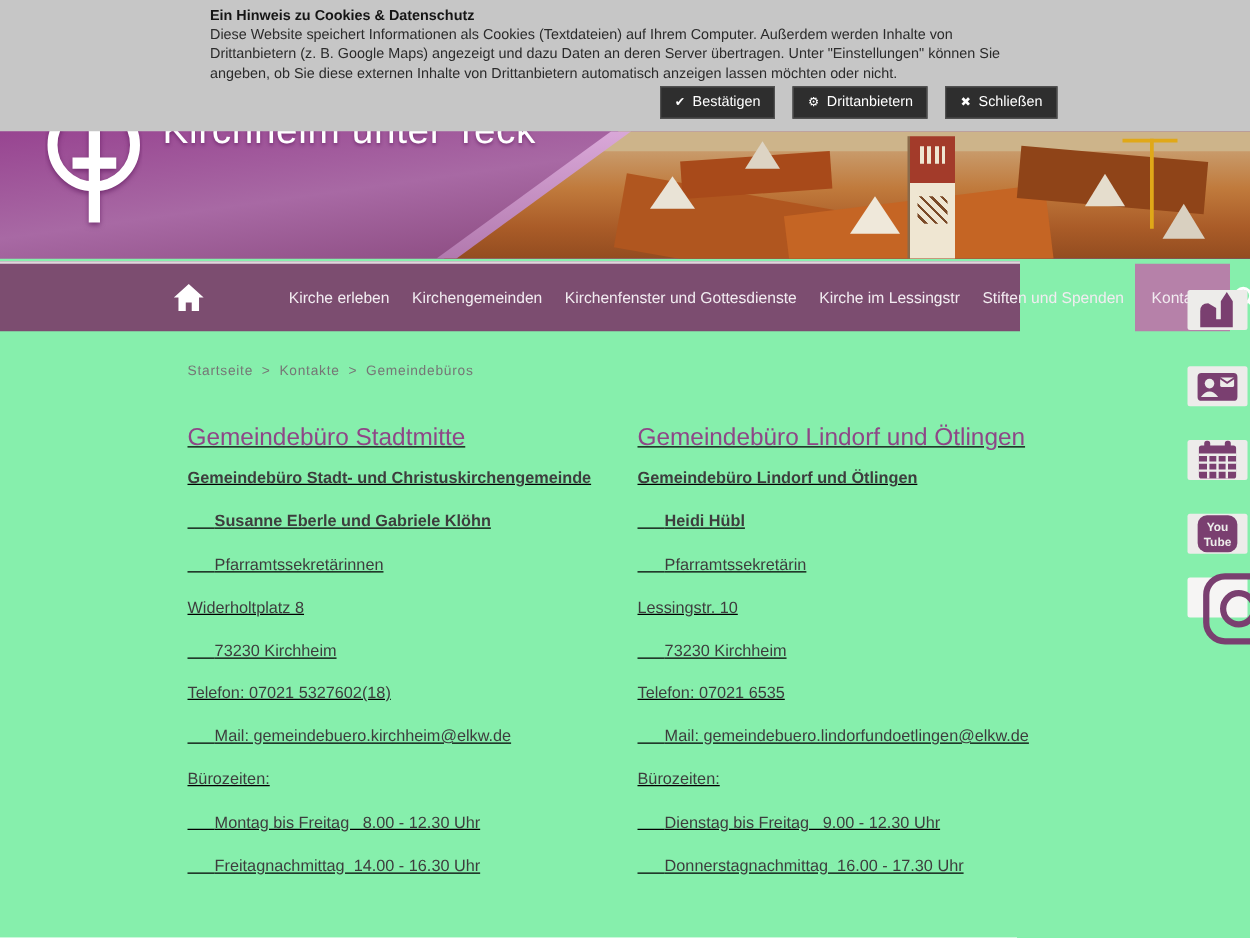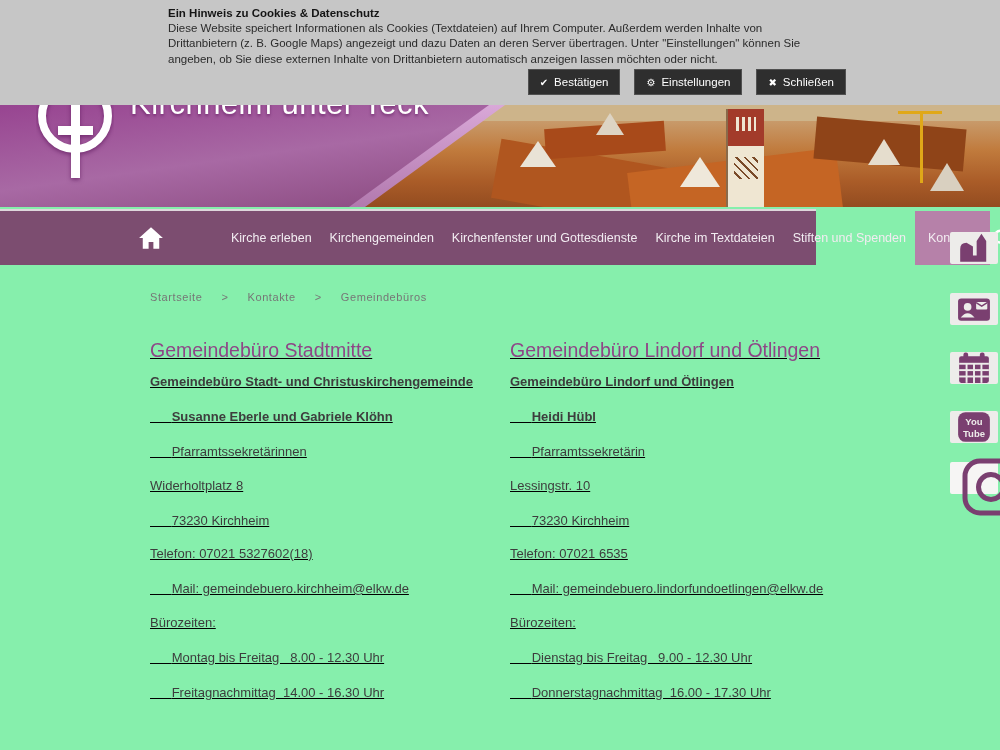--- a/index.html
+++ b/index.html
@@ -63,21 +63,21 @@
   
   .side-tile{
     position:absolute;right:2px;width:48px;height:32px;background:#edecea;border-radius:2px;
     display:flex;align-items:center;justify-content:center;cursor:pointer;z-index:8;
   }
   .side-tile.insta{background:#f6f5f4;overflow:visible;}
   .side-tile.insta svg{position:absolute;left:12px;top:-4px;}
   
   .breadcrumb{
     position:absolute;left:150px;top:291px;font-size:11px;color:#767676;letter-spacing:.6px;
-    display:flex;gap:19px;align-items:center;
+    display:flex;gap:7px;align-items:center;
   }
   .crumb{cursor:pointer;}
   
   .col{position:absolute;top:340px;text-decoration:underline;}
   .col.left{left:150px;width:350px;}
   .col.right{left:510px;width:440px;}
   .office-title{
     color:var(--c-accent,#8e4687);font-size:19.5px;font-weight:400;line-height:21px;margin:0 0 12px 0;
   }
   .office p{margin:0 0 16px 0;font-size:13px;line-height:17.5px;color:#3d3d3d;white-space:pre-wrap;}
@@ -127,38 +127,38 @@
       <div class="cookie-title">Ein Hinweis zu Cookies &amp; Datenschutz</div>
       <div class="cookie-body">Diese Website speichert Informationen als Cookies (Textdateien) auf Ihrem Computer. Außerdem werden Inhalte von Drittanbietern (z. B. Google Maps) angezeigt und dazu Daten an deren Server übertragen. Unter "Einstellungen" können Sie angeben, ob Sie diese externen Inhalte von Drittanbietern automatisch anzeigen lassen möchten oder nicht.</div>
     </div>
     <div class="cookie-buttons">
       <button class="cookie-btn">
         <span class="glyph">✔</span>
         <span>Bestätigen</span>
       </button>
       <button class="cookie-btn">
         <span class="glyph">⚙</span>
-        <span>Einstellungen</span>
+        <span>Drittanbietern</span>
       </button>
       <button class="cookie-btn">
         <span class="glyph">✖</span>
         <span>Schließen</span>
       </button>
     </div>
   </div>
 
   <div class="navbar">
     <svg class="home-btn" viewBox="0 0 24 22">
       <path fill="#fff" d="M12 1 L23 11 h-3.4 v10 h-5.4 v-6.4 h-4.4 V21 H4.4 V11 H1 Z"></path>
     </svg>
     <div class="nav-items">
       <div class="nav-item">Kirche erleben</div>
       <div class="nav-item">Kirchengemeinden</div>
       <div class="nav-item">Kirchenfenster und Gottesdienste</div>
-      <div class="nav-item">Kirche im Textdateien</div>
+      <div class="nav-item">Kirche im Lessingstr</div>
       <div class="nav-item">Stiften und Spenden</div>
       <div class="nav-item active">Kontakte</div>
       <div class="nav-search">
         <svg viewBox="0 0 24 24" width="23" height="23">
           <circle cx="10" cy="10" r="6.2" stroke="#fff" stroke-width="2.6" fill="none"></circle>
           <line x1="14.8" y1="14.8" x2="21" y2="21" stroke="#fff" stroke-width="2.8" stroke-linecap="round"></line>
         </svg>
       </div>
     </div>
   </div>

